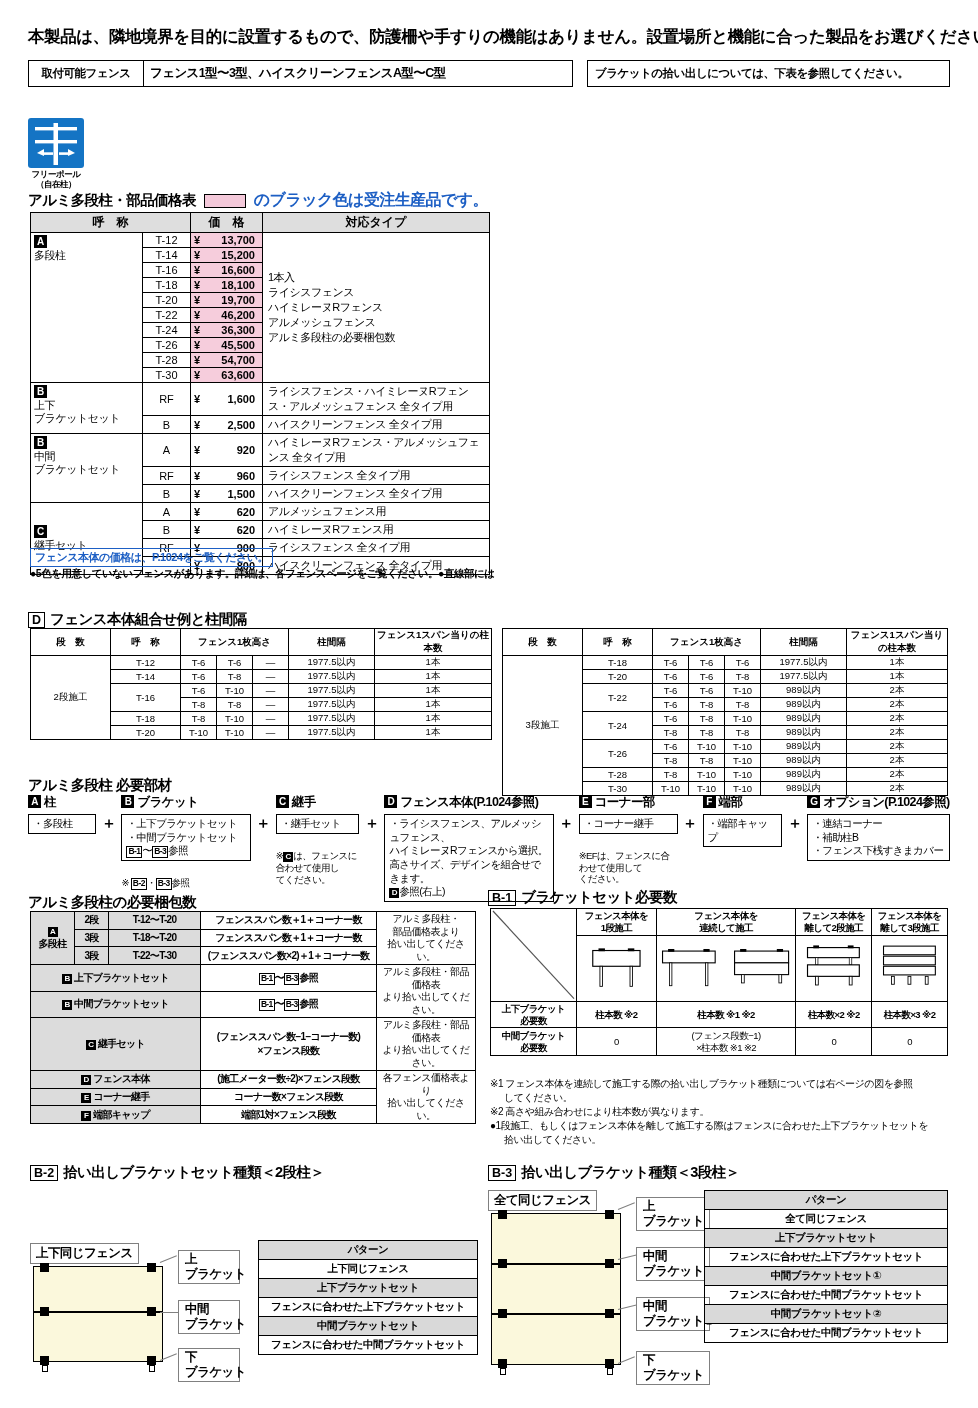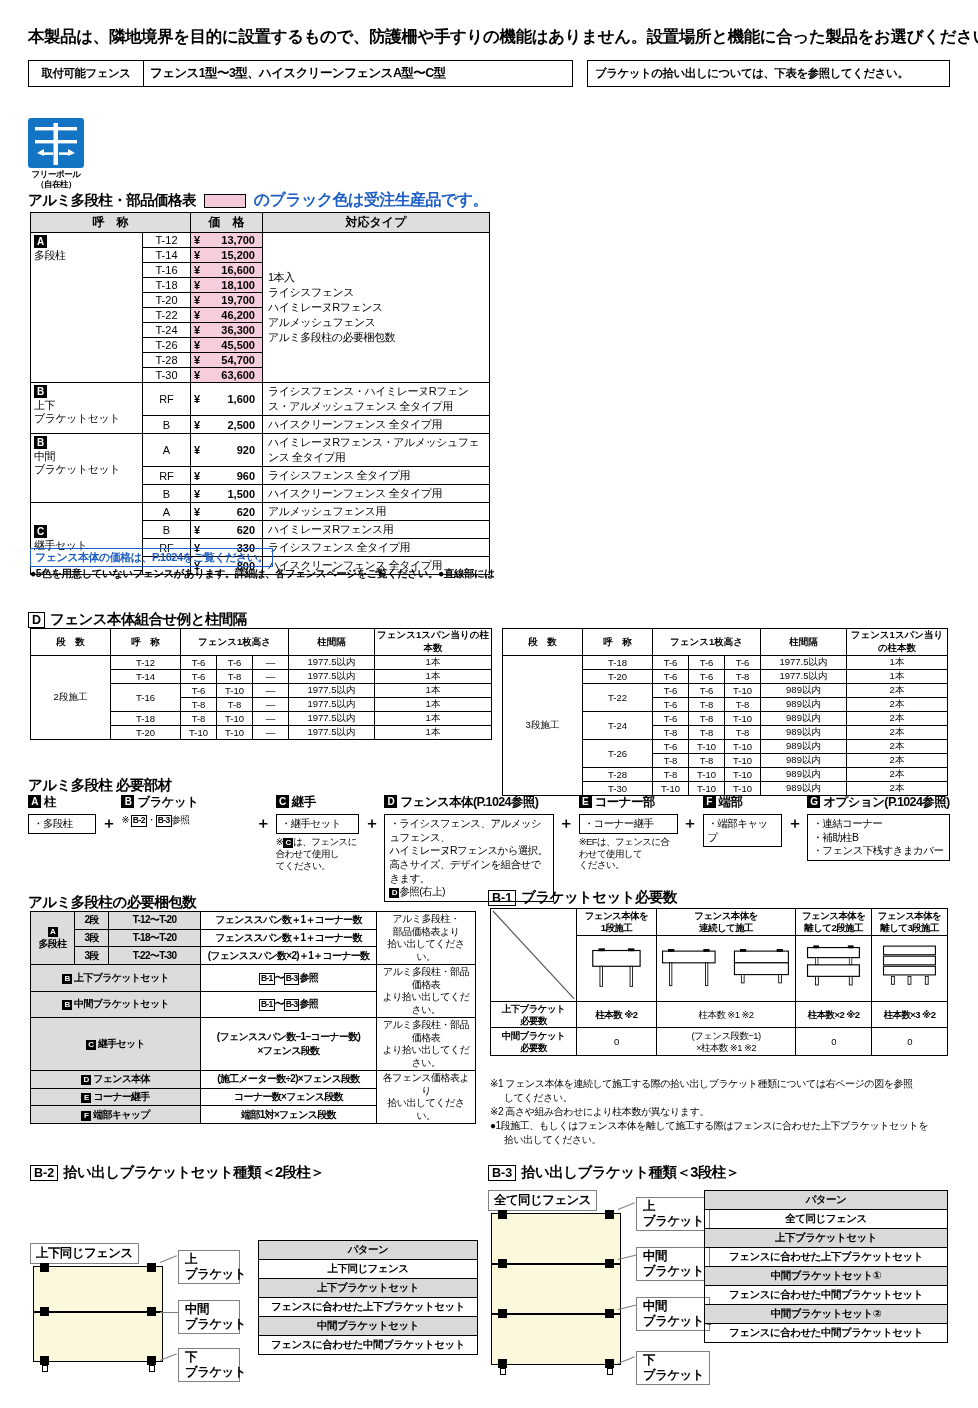--- a/index.html
+++ b/index.html
@@ -96,21 +96,21 @@
   #d-left { position:absolute; left:30px; top:628px; width:462px; }
   #d-right{ position:absolute; left:502px; top:628px; width:446px; }
   .dt td, .dt th { font-size:9.5px; padding:0 2px; text-align:center; height:13px; }
 
   
   .parts-head { position:absolute; left:28px; top:776px; }
   .parts { position:absolute; left:28px; top:794px; width:922px; display:flex; align-items:flex-start; }
   .pcol { }
   .pcol .ph { font-size:12.5px; font-weight:bold; letter-spacing:-0.6px; margin-bottom:3px; white-space:nowrap;}
   .pbox { border:1px solid #000; padding:2px 4px; font-size:10.5px; line-height:1.3; letter-spacing:-0.6px;}
-  .pnote { font-size:9.5px; line-height:1.25; margin-top:2px; letter-spacing:-0.6px;}
+  .pnote { font-size:9.5px; line-height:1.25; margin-top:16px; letter-spacing:-0.6px;}
   .plus { font-size:15px; font-weight:bold; padding:0 5px; margin-top:20px; }
   .minitag {
     display:inline-block; background:#000; color:#fff; font-weight:bold;
     font-size:8px; width:10px; height:10px; line-height:10px; text-align:center;
   }
   .boxtag { display:inline-block; border:1px solid #000; font-size:8.5px; font-weight:bold; padding:0 1px; line-height:1.15;}
 
   
   .pk-head { position:absolute; left:28px; top:893px; }
   #pk-table { position:absolute; left:30px; top:911px; width:446px; }
@@ -381,21 +381,21 @@
               <span>620</span>
             </span>
           </td>
           <td class="c-type">ハイミレーヌRフェンス用</td>
         </tr>
         <tr>
           <td class="c-code">RF</td>
           <td class="c-price">
             <span class="yen-cell">
               <span>¥</span>
-              <span>330</span>
+              <span>900</span>
             </span>
           </td>
           <td class="c-type">ライシスフェンス 全タイプ用</td>
         </tr>
         <tr>
           <td class="c-code"></td>
           <td class="c-price">
             <span class="yen-cell">
               <span>¥</span>
               <span>800</span>
@@ -569,20 +569,25 @@
   <div class="parts" id="parts-row">
       <div class="pcol" style="width:72px">
         <div class="ph"><span class="tag">A</span>柱</div>
         <div class="pbox">
           <div>・多段柱</div>
         </div>
       </div>
       <div class="plus">＋</div>
       <div class="pcol" style="width:136px">
         <div class="ph"><span class="tag">B</span>ブラケット</div>
+        <div class="pbox">
+          <div>・上下ブラケットセット</div>
+          <div>・中間ブラケットセット</div>
+          <div><span class="boxtag">B-1</span>〜<span class="boxtag">B-3</span>参照</div>
+        </div>
         <div class="pnote">※ <span class="boxtag">B-2</span>・<span class="boxtag">B-3</span>参照</div>
       </div>
       <div class="plus">＋</div>
       <div class="pcol" style="width:88px">
         <div class="ph"><span class="tag">C</span>継手</div>
         <div class="pbox">
           <div>・継手セット</div>
         </div>
         <div class="pnote">※<span class="minitag">C</span>は、フェンスに<br>合わせて使用し<br>てください。</div>
       </div>
@@ -726,21 +731,21 @@
               <rect x="16" y="16" width="72" height="12" fill="#fff" stroke="#000" stroke-width="1.5"></rect>
               <rect x="16" y="30" width="72" height="12" fill="#fff" stroke="#000" stroke-width="1.5"></rect>
               <rect x="27" y="44" width="4" height="11" fill="#fff" stroke="#000" stroke-width="1.2"></rect>
               <rect x="50" y="44" width="4" height="11" fill="#fff" stroke="#000" stroke-width="1.2"></rect>
               <rect x="74" y="44" width="4" height="11" fill="#fff" stroke="#000" stroke-width="1.2"></rect>
             </svg></td>
         </tr>
         <tr>
           <td class="rlbl">上下ブラケット<br>必要数</td>
           <td class="val" style="font-weight:bold">柱本数 ※2</td>
-          <td class="val" style="font-weight:normal">柱本数 ※1 ※2</td>
+          <td class="val" style="font-weight:bold">柱本数 ※1 ※2</td>
           <td class="val" style="font-weight:bold">柱本数×2 ※2</td>
           <td class="val" style="font-weight:bold">柱本数×3 ※2</td>
         </tr>
         <tr>
           <td class="rlbl">中間ブラケット<br>必要数</td>
           <td style="height:28px">0</td>
           <td style="height:28px">(フェンス段数−1)<br>×柱本数 ※1 ※2</td>
           <td style="height:28px">0</td>
           <td style="height:28px">0</td>
         </tr>

